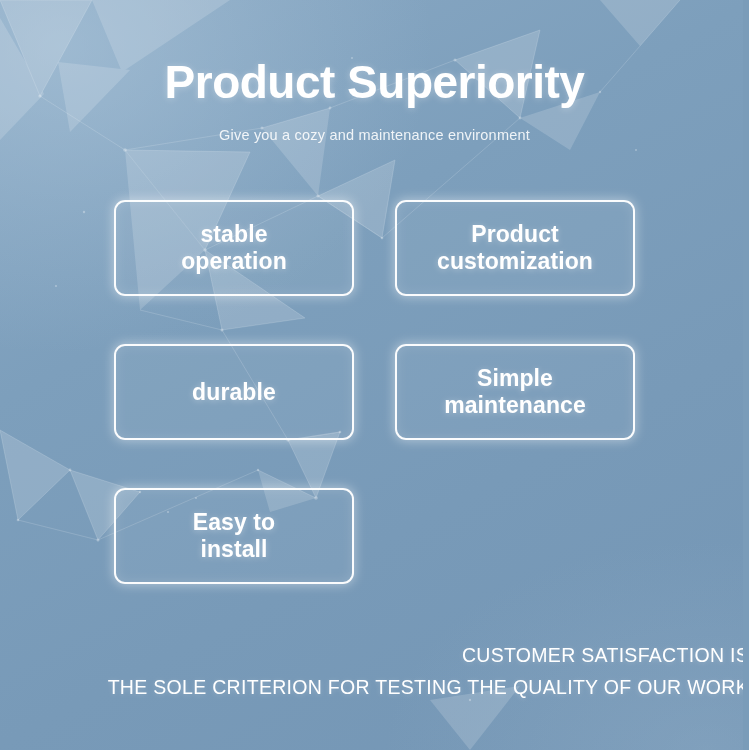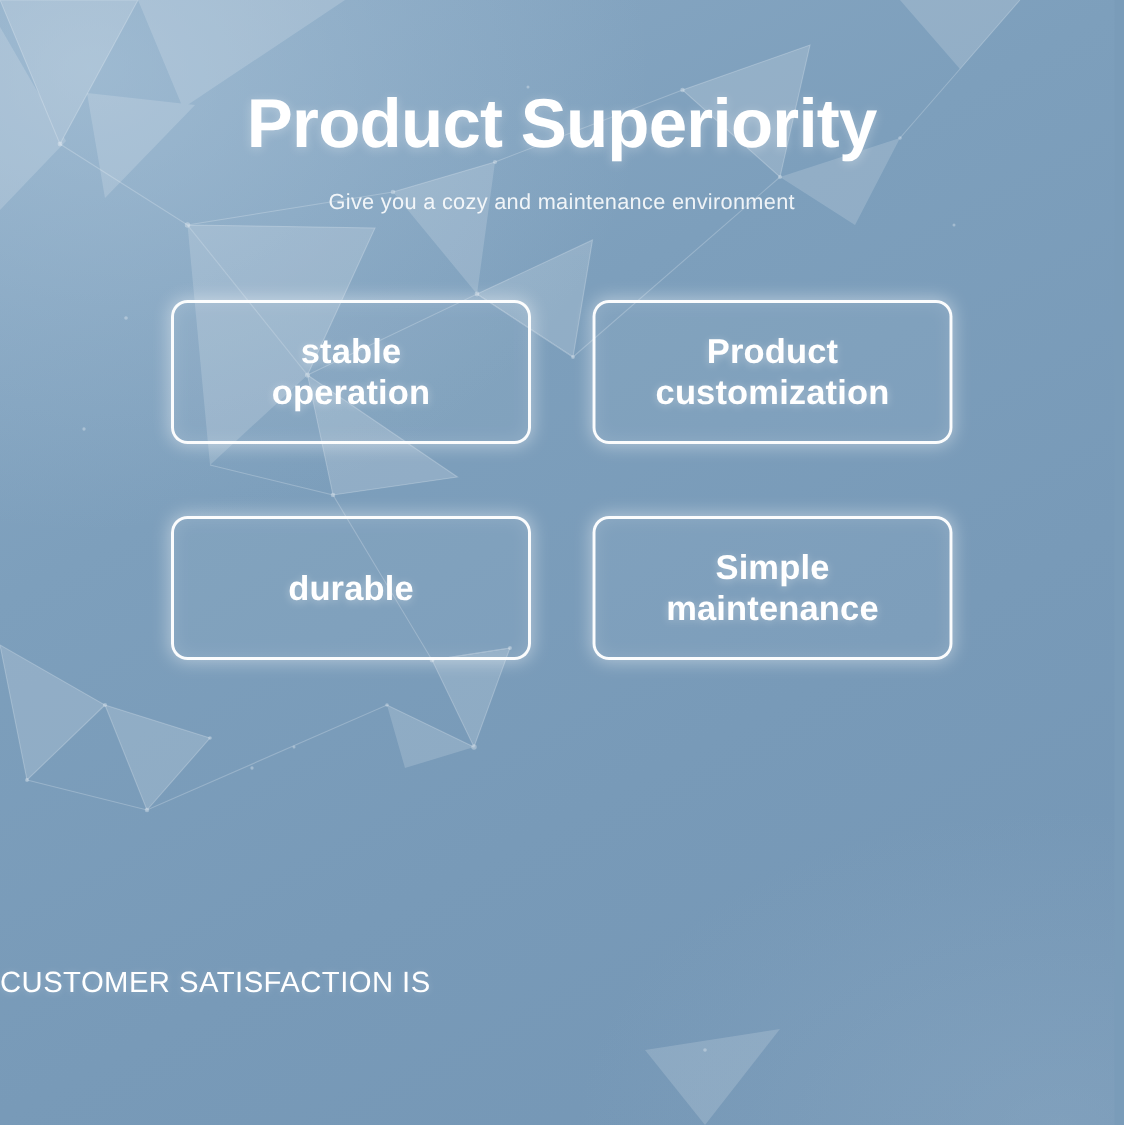--- a/index.html
+++ b/index.html
@@ -96,21 +96,21 @@
     text-shadow: 0 1px 6px rgba(255,255,255,0.35);
     white-space: pre-line;
   }
 
   
   .footer {
     position: absolute;
     left: 0;
     top: 640px;
     width: 749px;
-    text-align: left;
+    text-align: right;
   }
   .footer-line {
     font-size: 19.5px;
     font-weight: normal;
     color: #ffffff;
     line-height: 1.62;
     letter-spacing: 0.3px;
     text-shadow: 0 1px 5px rgba(255,255,255,0.22);
   }
 </style>
@@ -204,21 +204,26 @@
 
     <div class="card">
       <span class="card-label">durable</span>
     </div>
 
     <div class="card">
       <span class="card-label">Simple
 maintenance</span>
     </div>
 
+    <div class="card">
+      <span class="card-label">Easy to
+install</span>
+    </div>
 
 
   </div>
 
   <div class="footer">
     <div class="footer-line">CUSTOMER SATISFACTION IS</div>
+    <div class="footer-line">THE SOLE CRITERION FOR TESTING THE QUALITY OF OUR WORK</div>
   </div>
 
 </div>
 
 </body></html>

